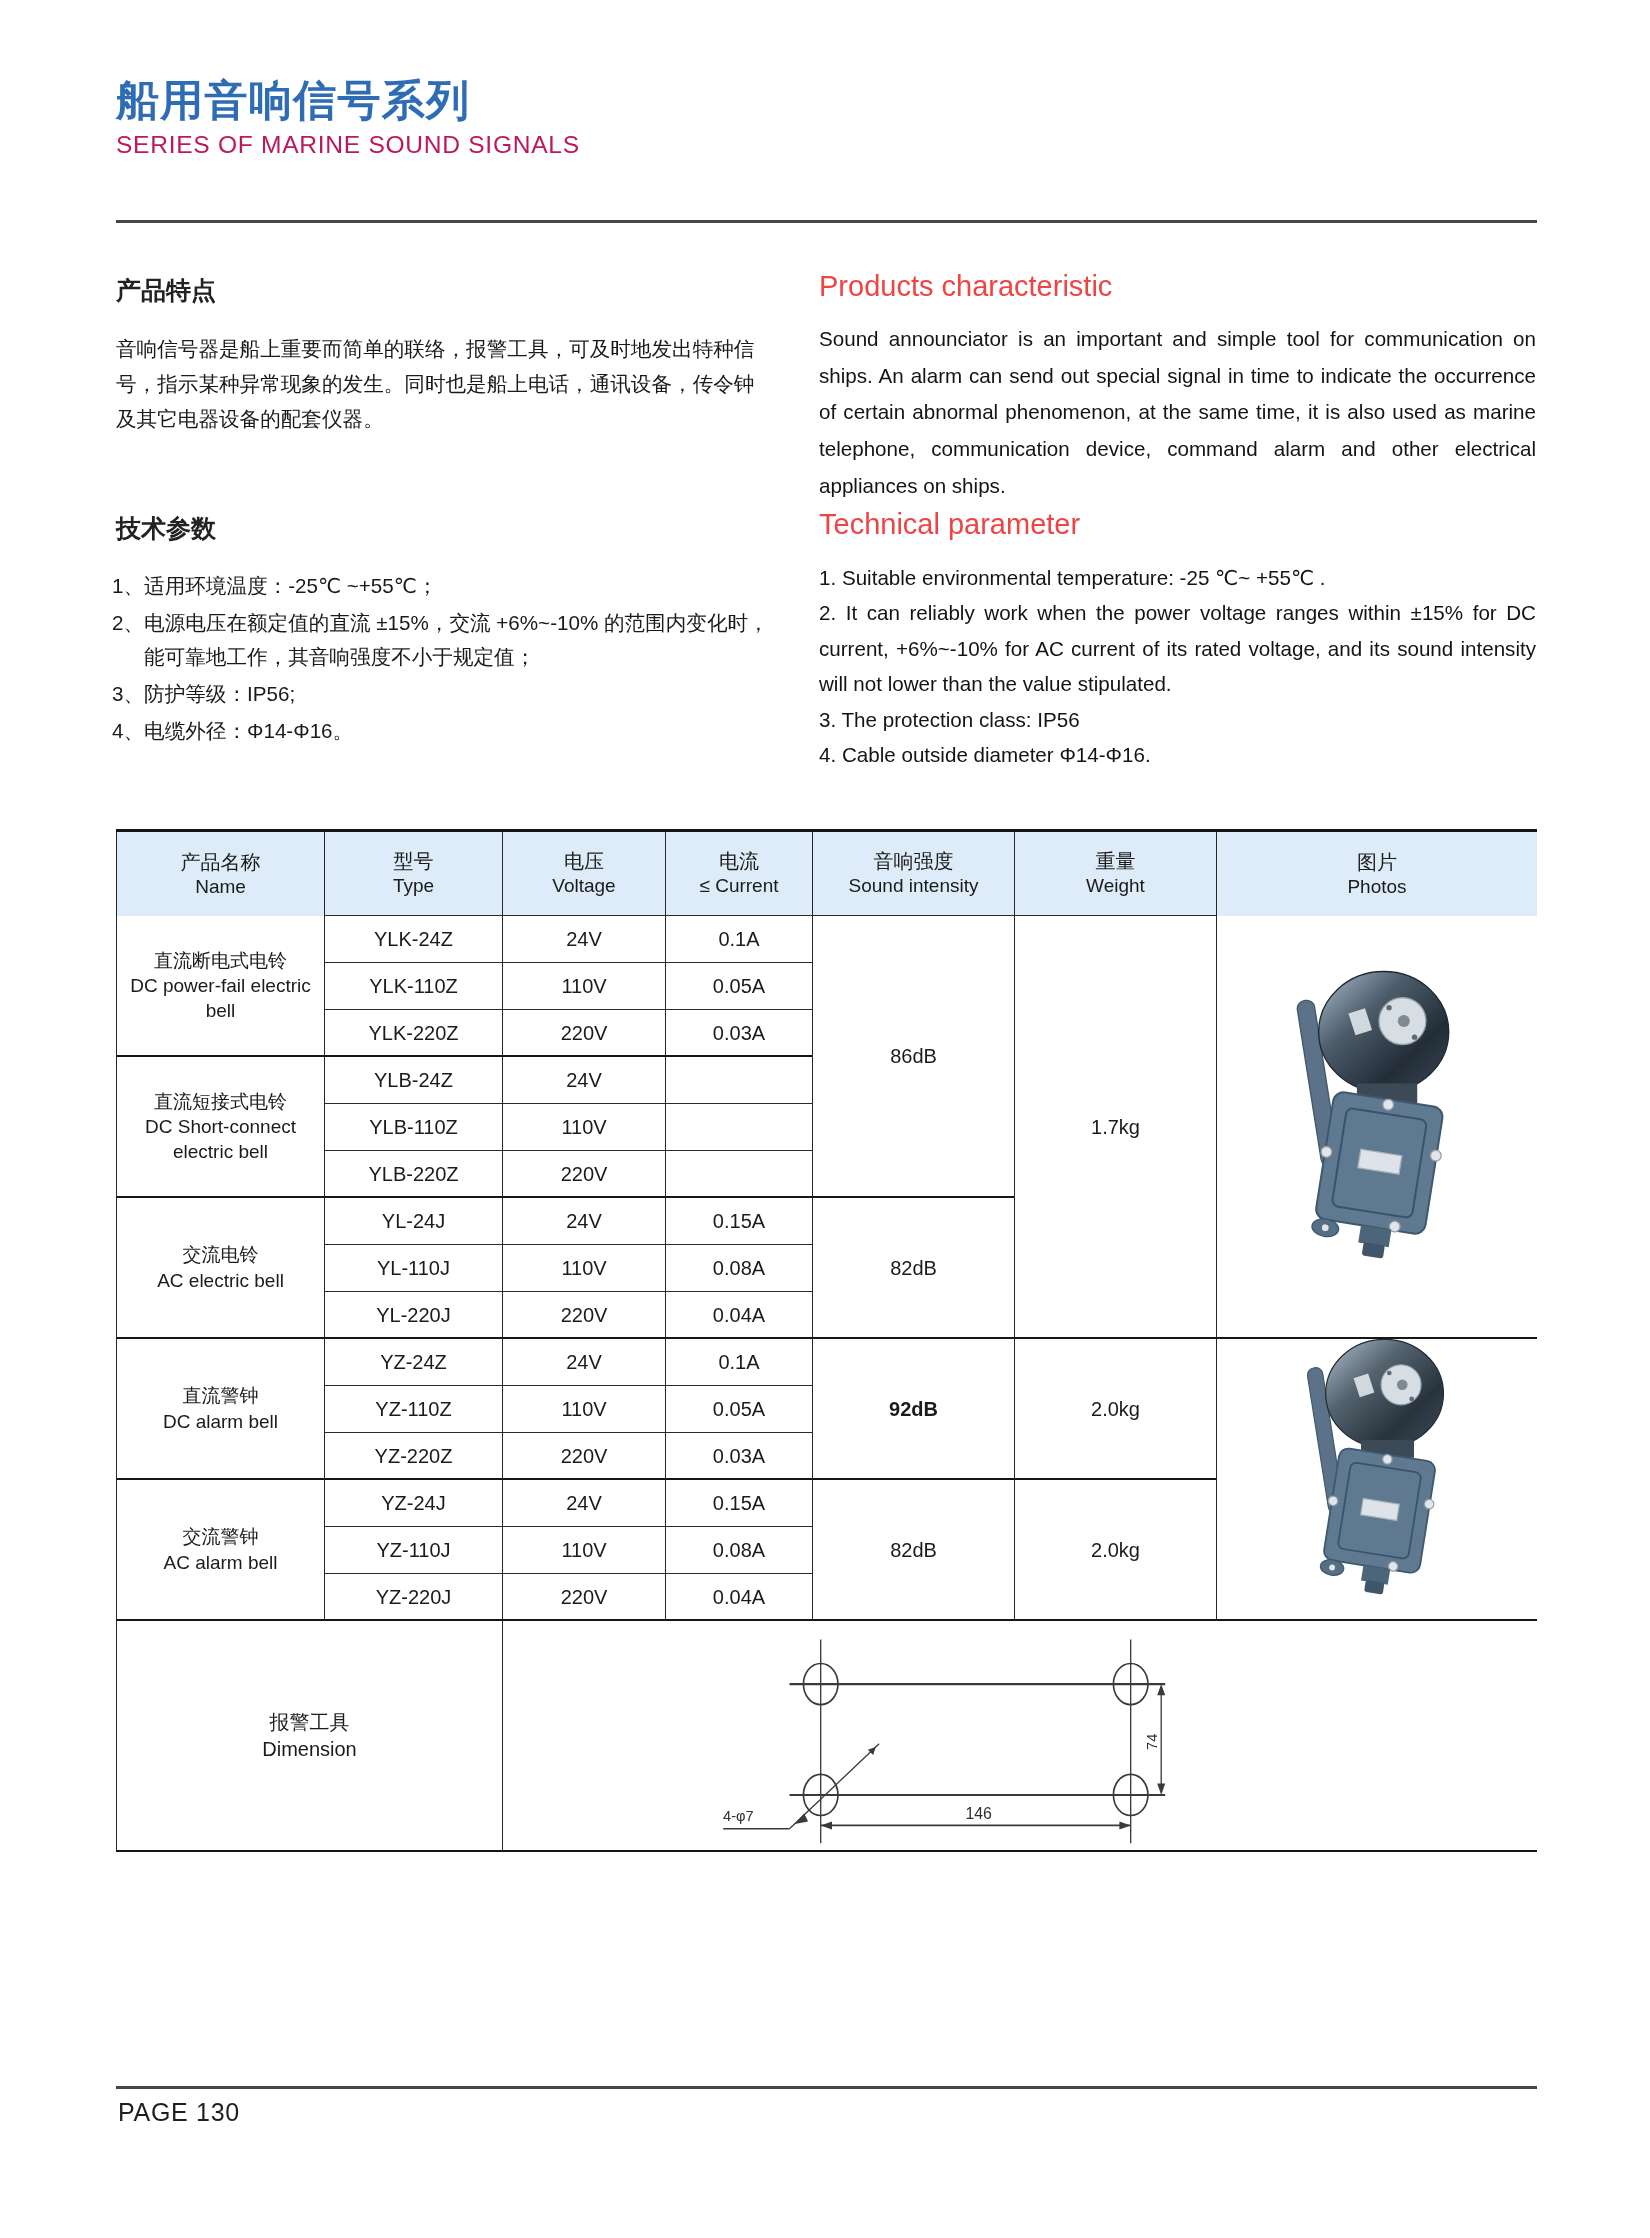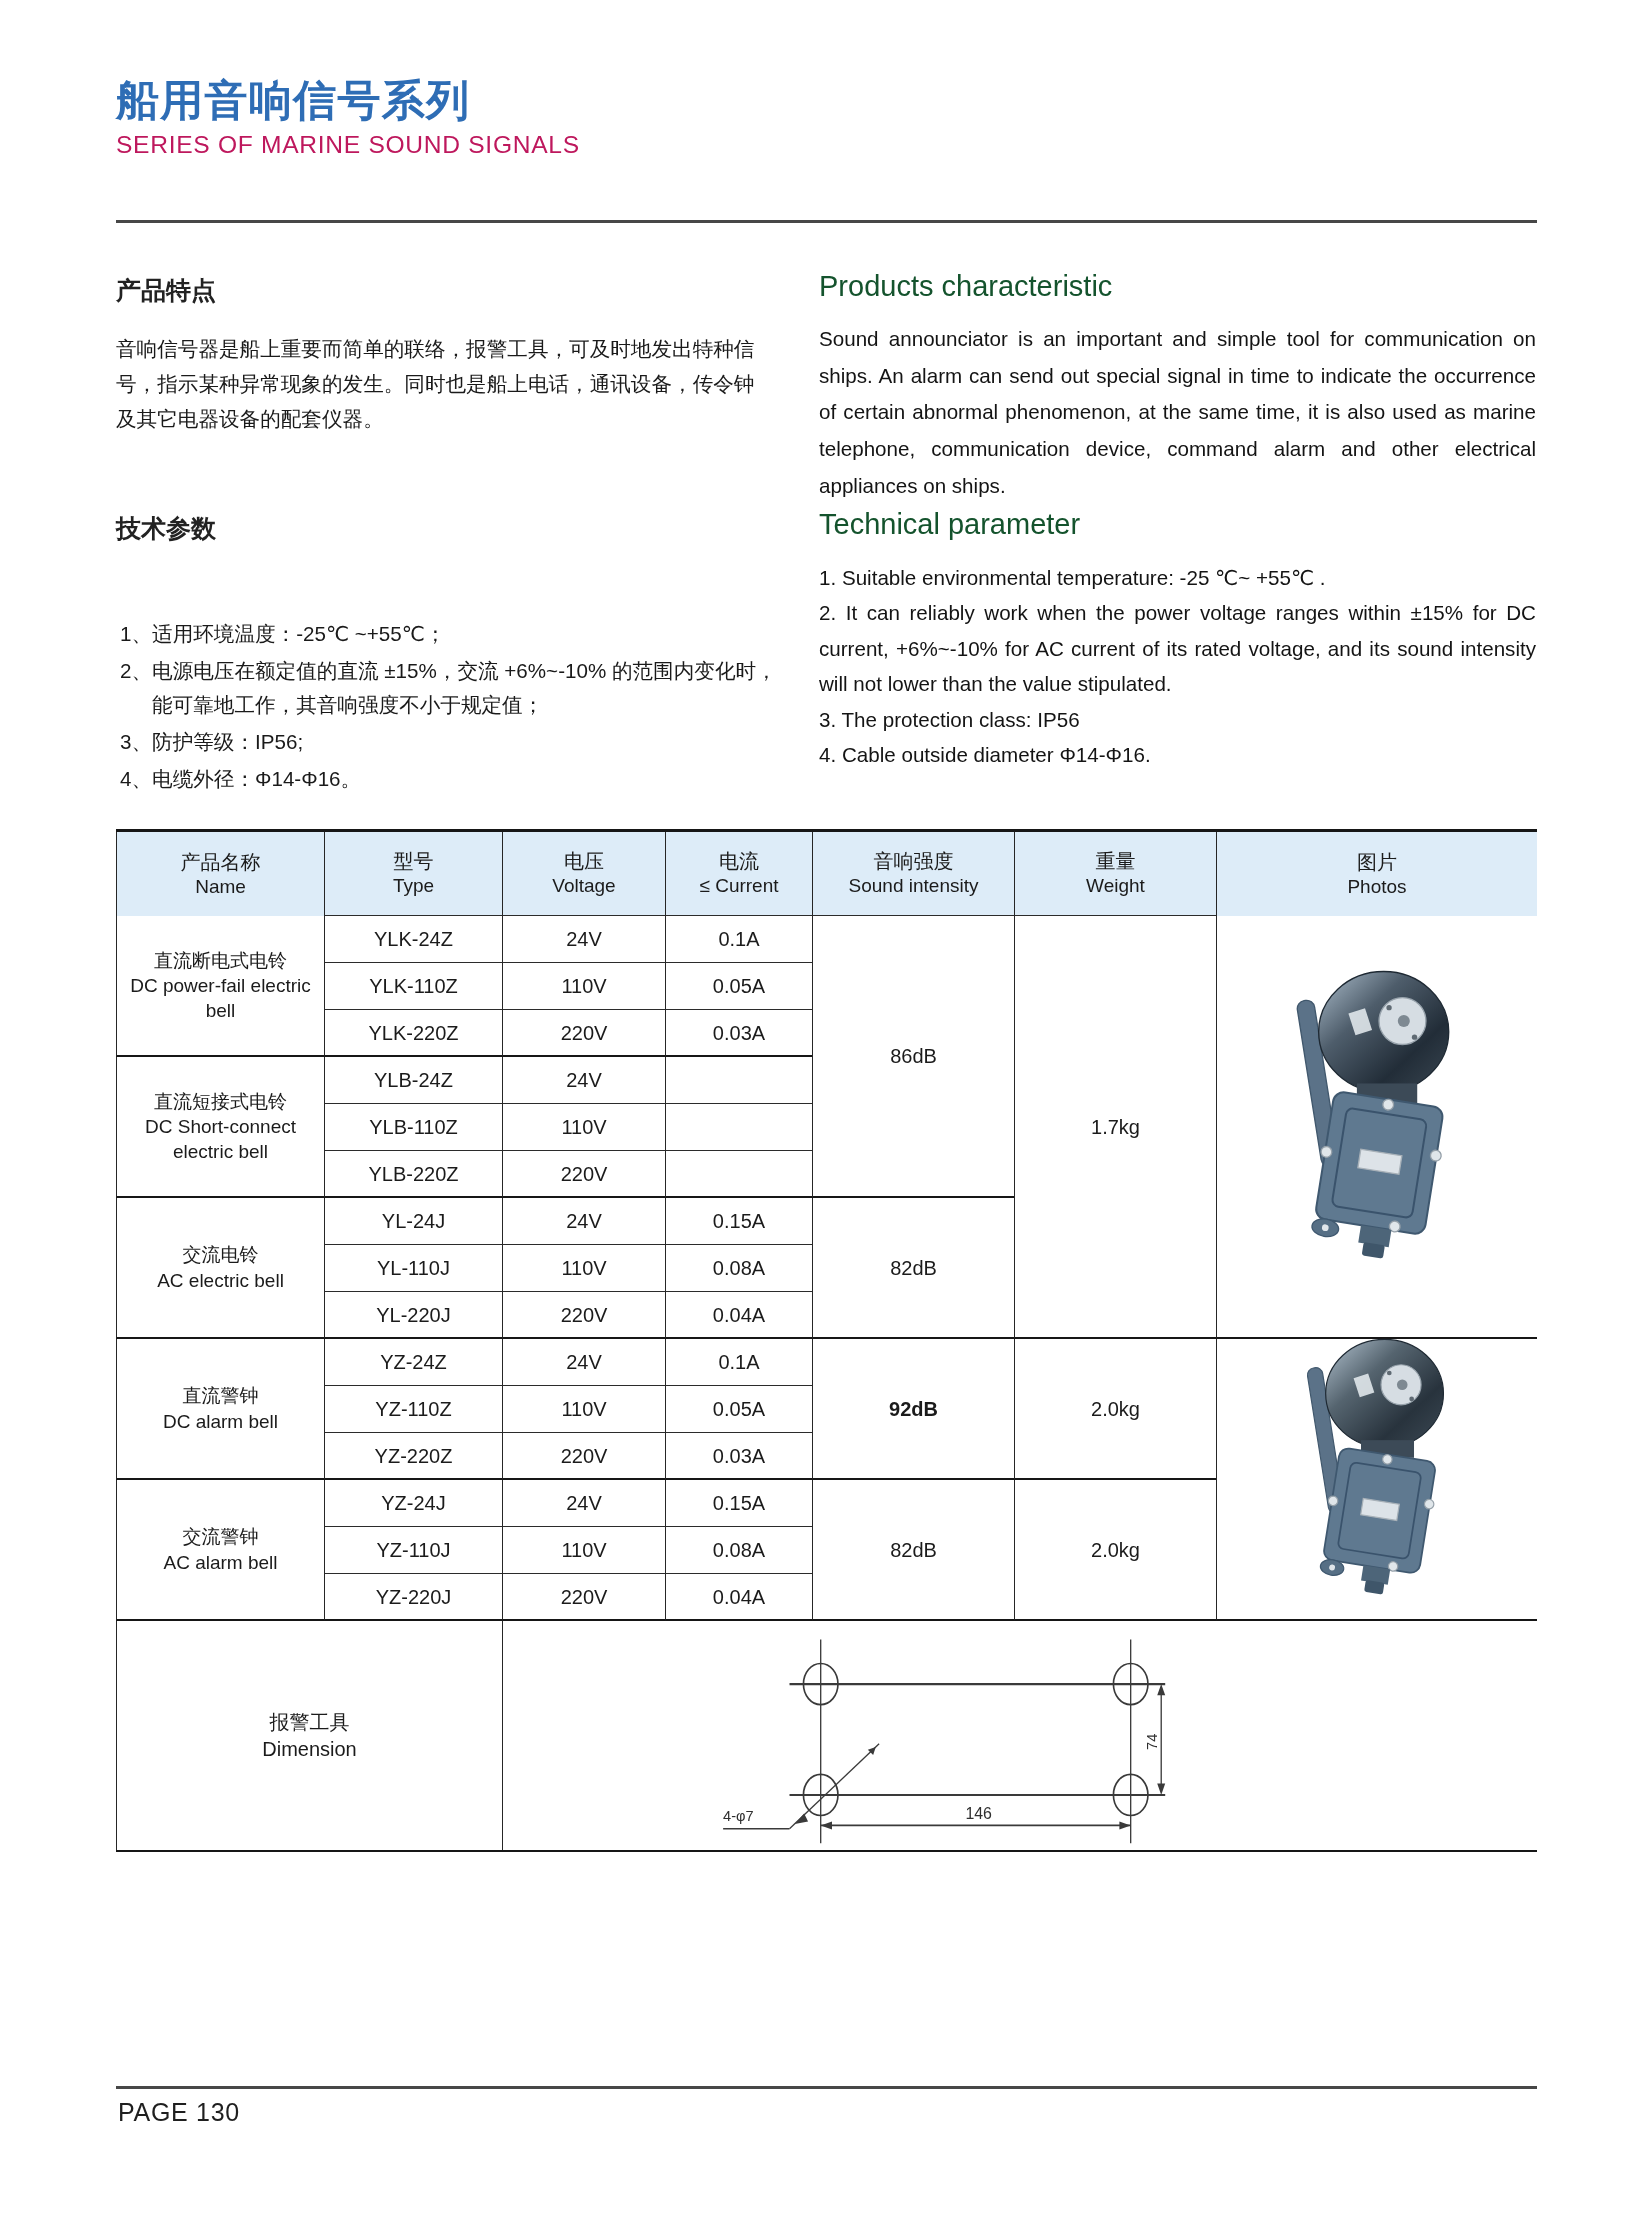--- a/index.html
+++ b/index.html
@@ -5,21 +5,21 @@
   html,body{margin:0;padding:0;background:#e8e8e8;}
   .page{position:relative;width:1650px;height:2239px;background:#ffffff;
         font-family:"Liberation Sans","DejaVu Sans",sans-serif;color:#1c1c1c;overflow:hidden;}
   .abs{position:absolute;}
   .title-zh{left:116px;top:72px;font-size:43px;font-weight:600;color:#2e6db5;letter-spacing:1.3px;}
   .title-en{left:116px;top:115px;font-size:24.6px;font-weight:500;color:#be185d;letter-spacing:0.7px;margin-top:16px;}
   .rule{left:116px;width:1421px;height:2.7px;background:#474747;}
   .rule-top{top:220px;}
   .rule-bottom{top:2086px;}
   .h-zh{font-size:25px;font-weight:600;color:#222;}
-  .h-en{font-size:29px;font-weight:500;color:#14532d;}
+  .h-en{font-size:29px;font-weight:500;color:#ef4444;}
   .p-zh{font-size:20.6px;line-height:1.7;color:#1a1a1a;}
   .p-en{font-size:20.6px;line-height:1.78;color:#141414;text-align:justify;}
   .list-zh div{font-size:20.6px;line-height:1.62;padding-left:32px;text-indent:-32px;margin-bottom:4px;color:#1a1a1a;}
   .list-en div{font-size:20.6px;line-height:1.72;color:#141414;}
   .footer-text{left:118px;top:2098px;font-size:25px;color:#1f1f1f;letter-spacing:0.7px;}
 
   
   .tbl{position:absolute;left:116px;top:829px;display:grid;
        grid-template-columns:208px 178px 163px 147px 202px 202px 321px;
        grid-template-rows:84px repeat(15,47px) 229px;
@@ -46,21 +46,21 @@
   <div class="abs title-en">SERIES OF MARINE SOUND SIGNALS</div>
   <div class="abs rule rule-top"></div>
 
   <div class="abs h-zh" style="left:116px;top:274px;">产品特点</div>
   <div class="abs p-zh" style="left:116px;top:331px;width:648px;">音响信号器是船上重要而简单的联络，报警工具，可及时地发出特种信号，指示某种异常现象的发生。同时也是船上电话，通讯设备，传令钟及其它电器设备的配套仪器。</div>
 
   <div class="abs h-en" style="left:819px;top:270px;">Products characteristic</div>
   <div class="abs p-en" style="left:819px;top:321px;width:717px;">Sound announciator is an important and simple tool for communication on ships. An alarm can send out special signal in time to indicate the occurrence of certain abnormal phenomenon, at the same time, it is also used as marine telephone, communication device, command alarm and other electrical appliances on ships.</div>
 
   <div class="abs h-zh" style="left:116px;top:512px;">技术参数</div>
-  <div class="abs list-zh" style="left:120px;top:569px;width:658px;margin-top:48px;">
+  <div class="abs list-zh" style="left:112px;top:569px;width:658px;">
     <div>1、适用环境温度：-25℃ ~+55℃；</div>
     <div>2、电源电压在额定值的直流 ±15%，交流 +6%~-10% 的范围内变化时，能可靠地工作，其音响强度不小于规定值；</div>
     <div>3、防护等级：IP56;</div>
     <div>4、电缆外径：Φ14-Φ16。</div>
   </div>
 
   <div class="abs h-en" style="left:819px;top:508px;">Technical parameter</div>
   <div class="abs list-en" style="left:819px;top:560px;width:717px;">
     <div>1. Suitable environmental temperature: -25 ℃~ +55℃ .</div>
     <div style="text-align:justify;">2. It can reliably work when the power voltage ranges within ±15% for DC current, +6%~-10% for AC current of its rated voltage, and its sound intensity will not lower than the value stipulated.</div>

